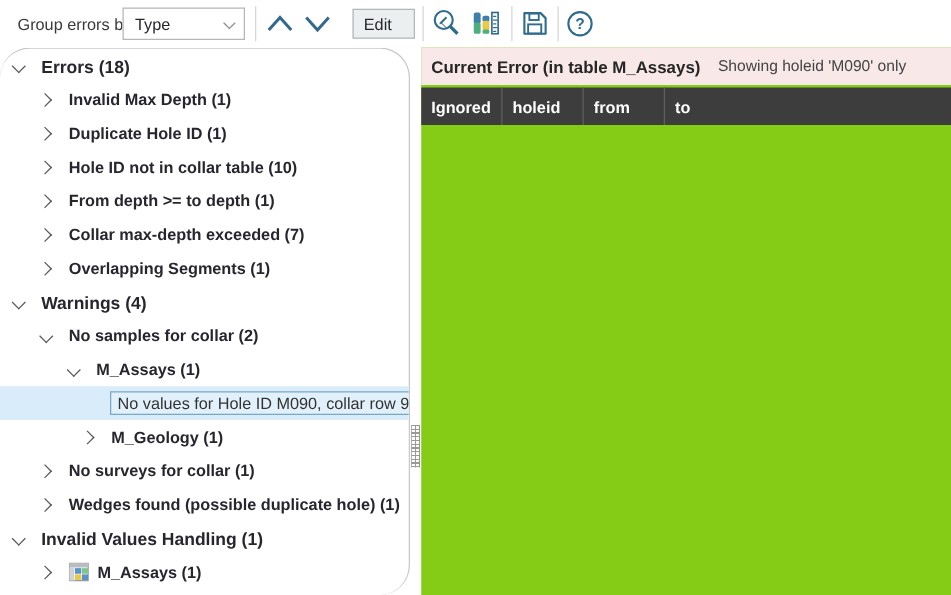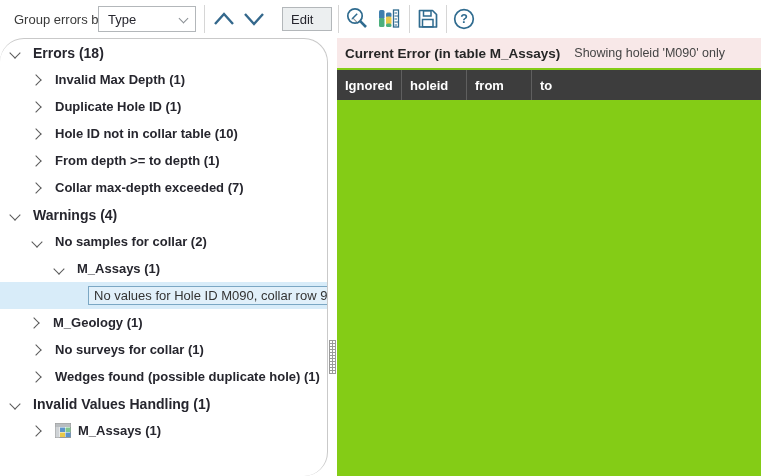--- a/index.html
+++ b/index.html
@@ -161,41 +161,46 @@
       <div class="trow" style="padding-left: 30px;">
       <span class="chev right"></span>
 
       <span class="tlabel">From depth &gt;= to depth (1)</span>
     </div>
       <div class="trow" style="padding-left: 30px;">
       <span class="chev right"></span>
 
       <span class="tlabel">Collar max-depth exceeded (7)</span>
     </div>
+      <div class="trow" style="padding-left: 30px;">
+      <span class="chev right"></span>
+
+      <span class="tlabel">Overlapping Segments (1)</span>
+    </div>
       <div class="trow lvl0" style="padding-left: 8px;">
       <span class="chev down"></span>
 
       <span class="tlabel">Warnings (4)</span>
     </div>
       <div class="trow" style="padding-left: 30px;">
       <span class="chev down"></span>
 
       <span class="tlabel">No samples for collar (2)</span>
     </div>
       <div class="trow" style="padding-left: 52px;">
       <span class="chev down"></span>
 
       <span class="tlabel">M_Assays (1)</span>
     </div>
       <div class="trow selected" style="padding-left: 74px;">
       <span class="chev none"></span>
 
       <span class="tlabel boxed">No values for Hole ID M090, collar row 9</span>
     </div>
-      <div class="trow" style="padding-left: 28px;">
+      <div class="trow" style="padding-left: 64px;">
       <span class="chev right"></span>
 
       <span class="tlabel">M_Geology (1)</span>
     </div>
       <div class="trow" style="padding-left: 30px;">
       <span class="chev right"></span>
 
       <span class="tlabel">No surveys for collar (1)</span>
     </div>
       <div class="trow" style="padding-left: 30px;">

